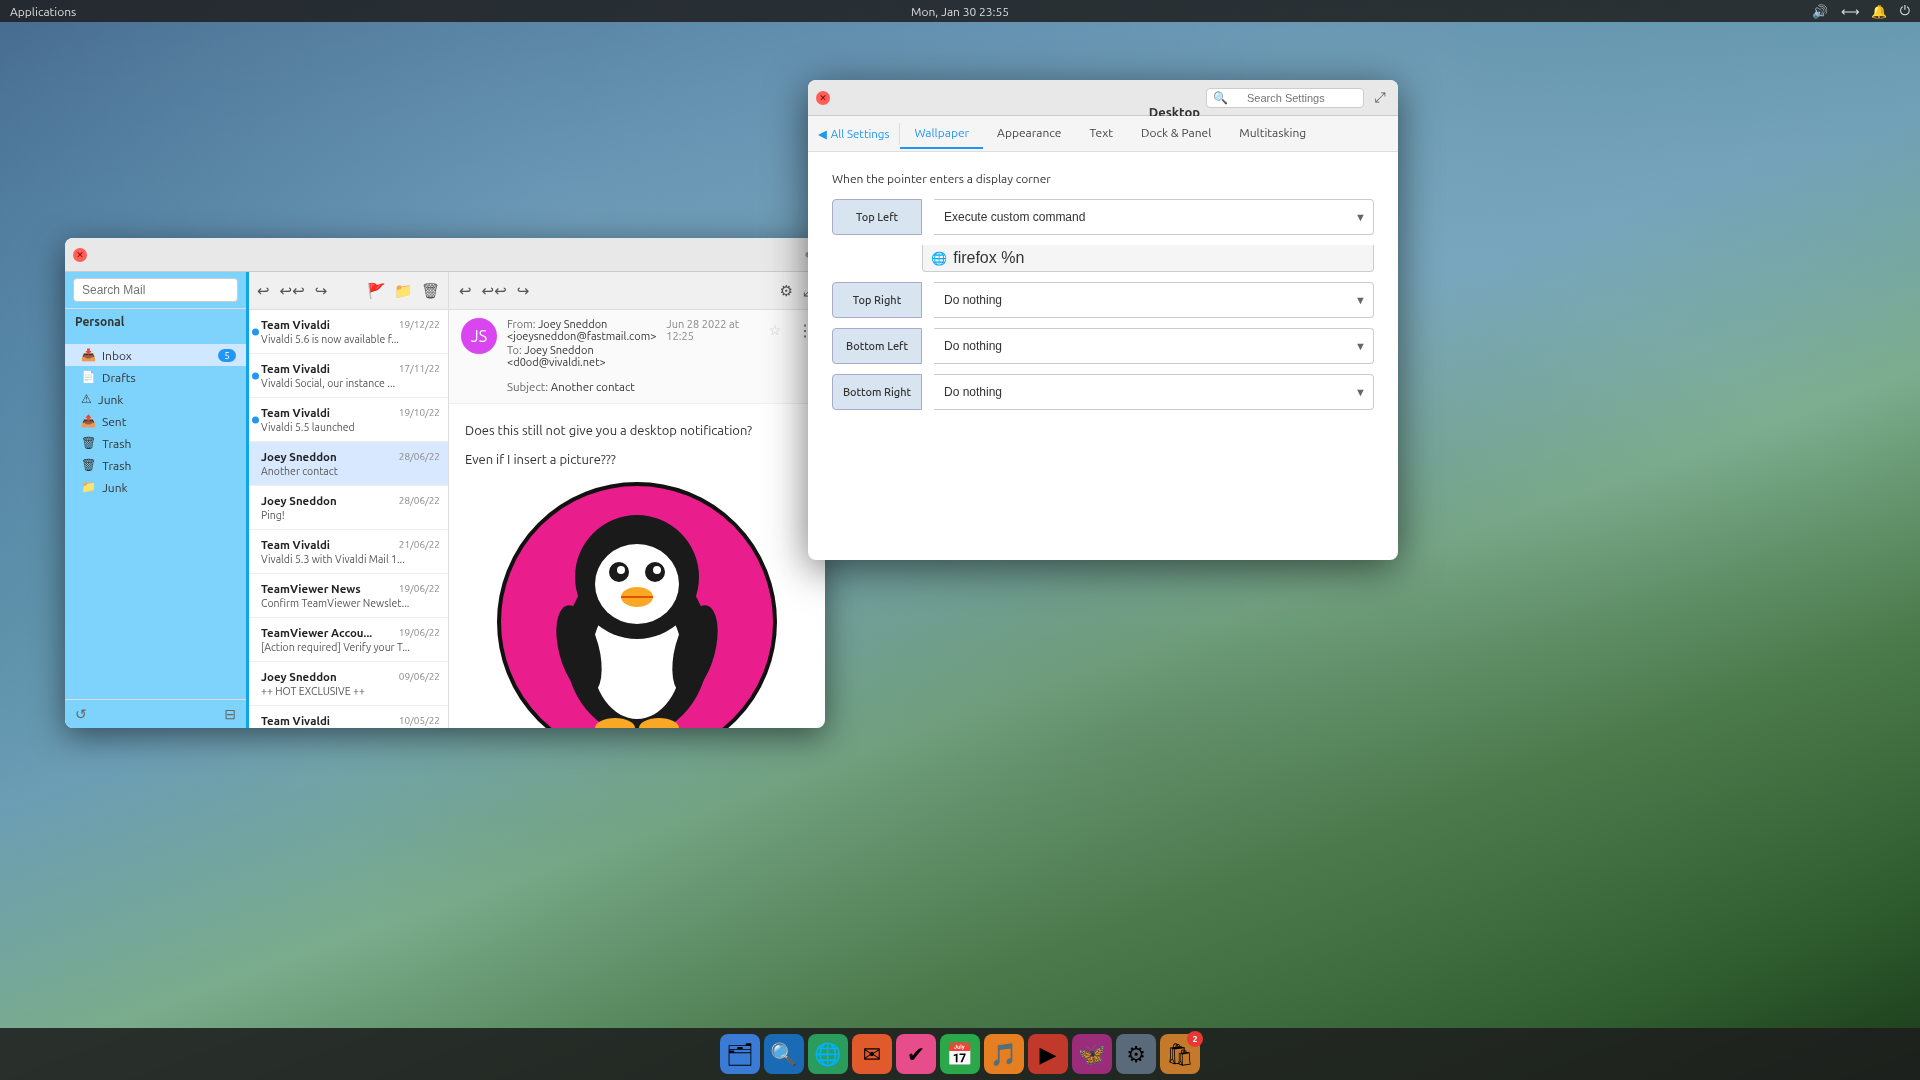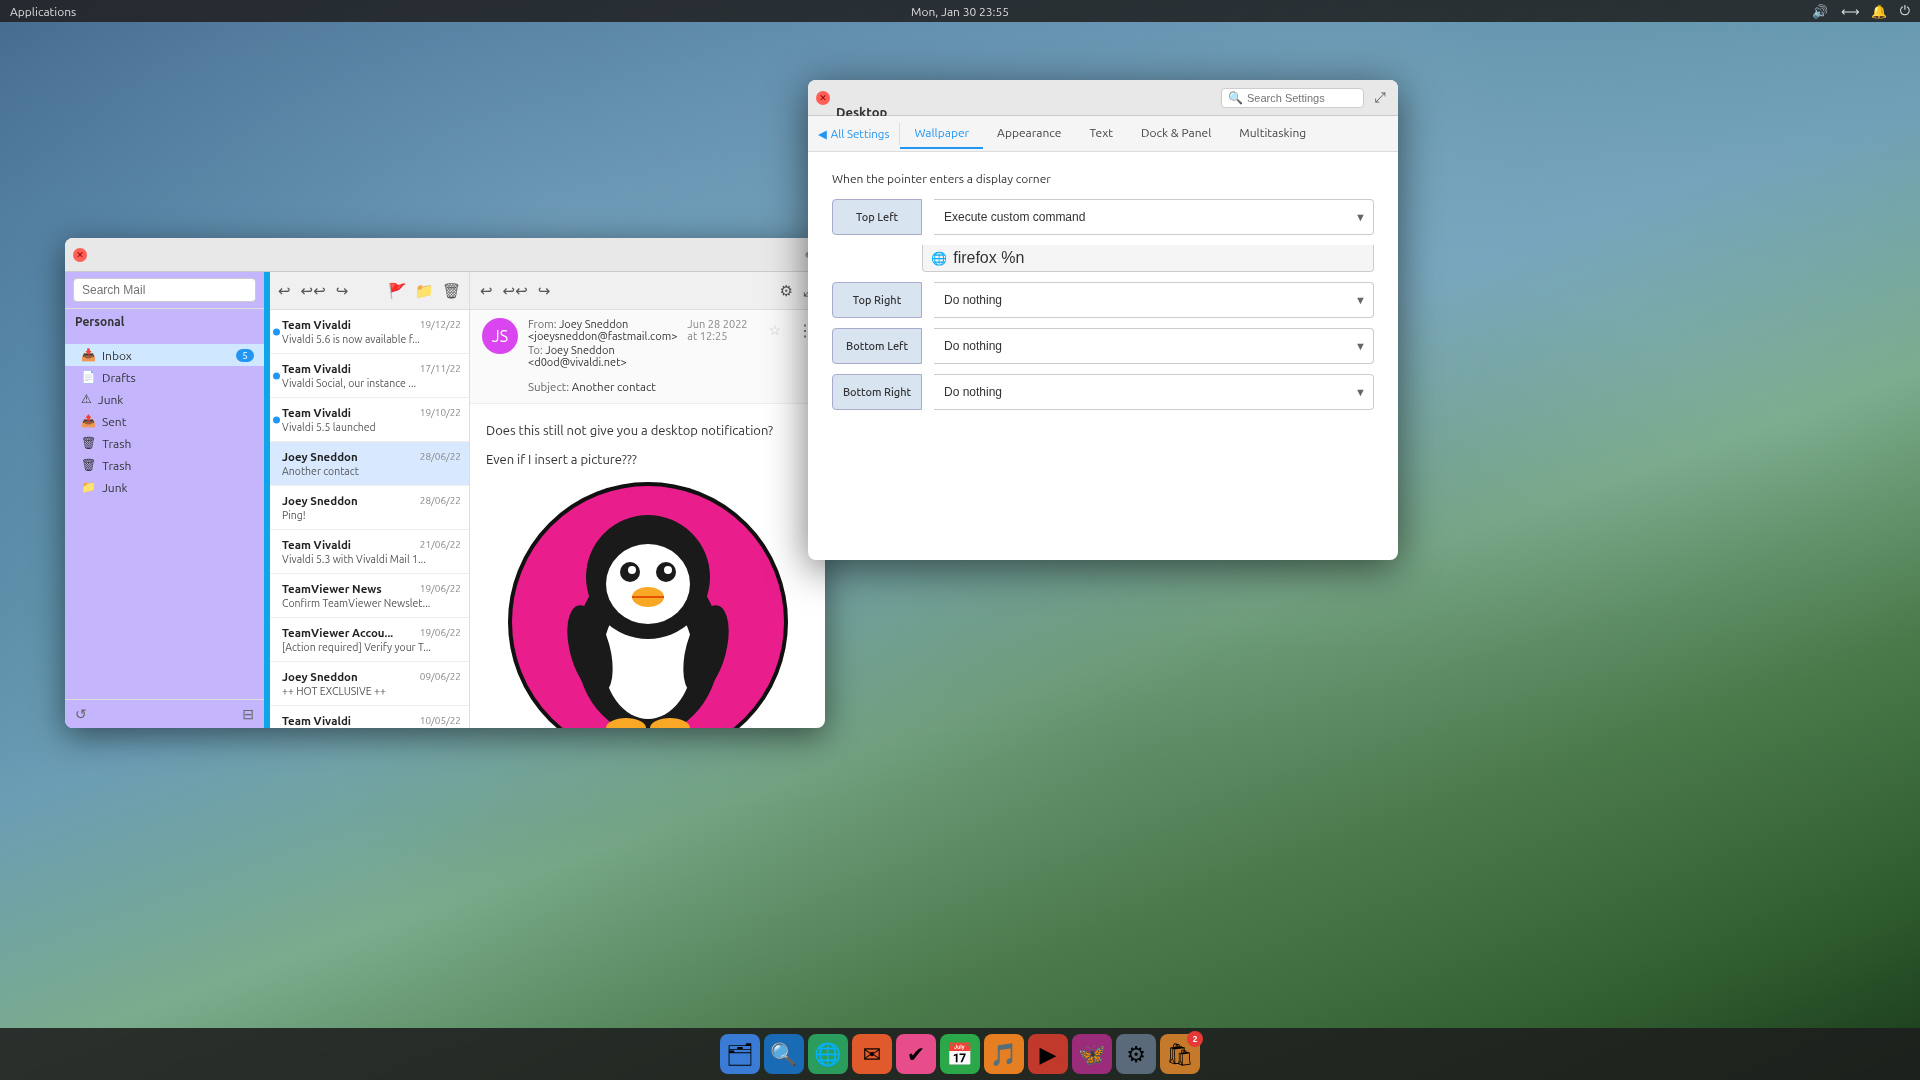--- a/index.html
+++ b/index.html
@@ -122,23 +122,23 @@
       color: #800;
     }
     .mail-body {
       display: flex;
       flex: 1;
       overflow: hidden;
     }
 
     
     .mail-sidebar {
-      width: 205px;
-      background: #c4b5fd;
-      border-right: 6px solid #0ea5e9;
+      width: 184px;
+      background: #7dd3fc;
+      border-right: 3px solid #0ea5e9;
       display: flex;
       flex-direction: column;
       overflow: hidden;
       flex-shrink: 0;
     }
     .sidebar-search {
       padding: 6px 8px;
       border-bottom: 1px solid #ddd;
     }
     .sidebar-search input {
@@ -306,40 +306,41 @@
       background: #e8e8e8;
       display: flex;
       align-items: center;
       padding: 0 8px;
       gap: 6px;
       border-bottom: 1px solid #ccc;
       flex-shrink: 0;
     }
     .settings-title {
       flex: 1;
-      text-align: left;
+      text-align: right;
       font-size: 13px;
       font-weight: 600;
       color: #333;
       margin-top: 28px;
     }
     .settings-search {
       display: flex;
       align-items: center;
       gap: 4px;
       background: #fff;
       border: 1px solid #ccc;
       border-radius: 4px;
       padding: 2px 6px;
     }
     .settings-search input {
       border: none;
       outline: none;
       font-size: 11px;
       width: 110px;
+      margin-left: 15px;
     }
     .settings-expand-btn {
       width: 20px; height: 20px;
       border: none;
       background: transparent;
       cursor: pointer;
       font-size: 14px;
       color: #555;
     }
 

